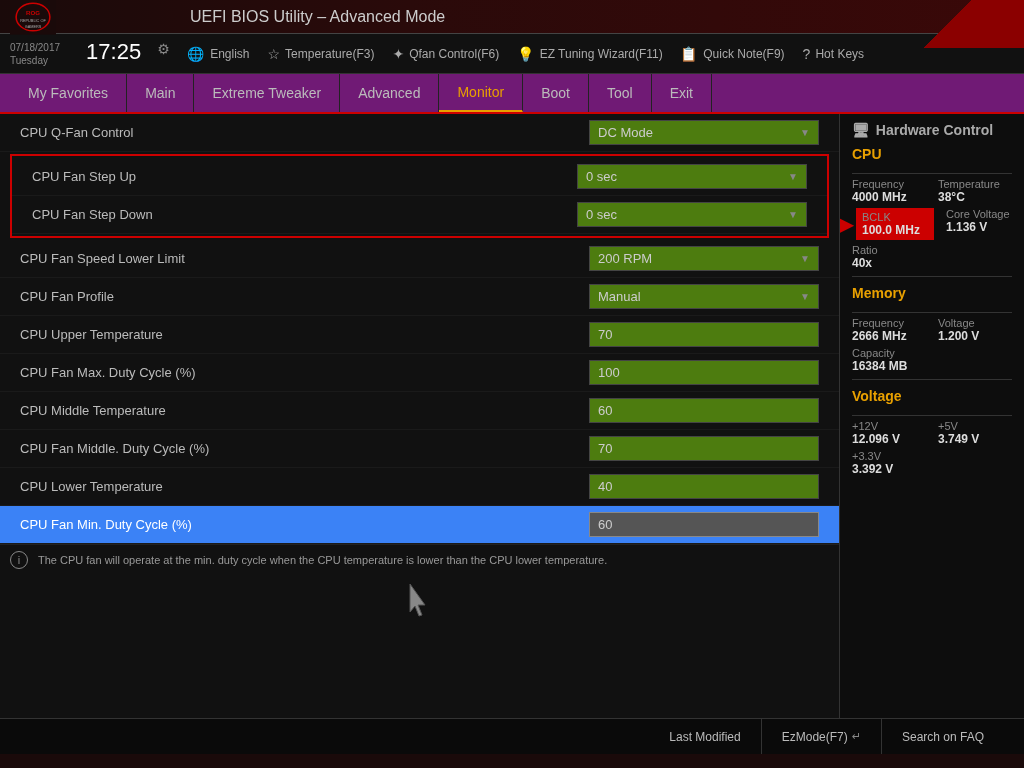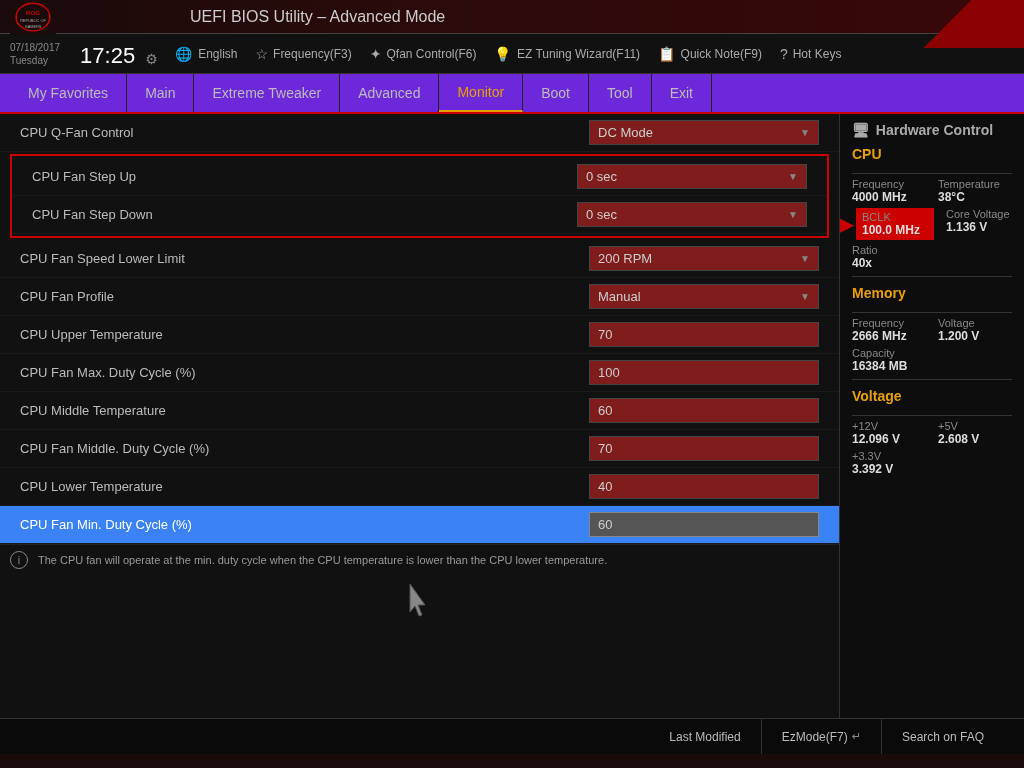--- a/index.html
+++ b/index.html
@@ -67,21 +67,21 @@
     .time-large {
       font-size: 22px;
       color: #fff;
       font-weight: 300;
       line-height: 1;
     }
 
     
     .nav-tabs {
       height: 40px;
-      background: #6d28d9;
+      background: #701a75;
       display: flex;
       align-items: stretch;
       border-bottom: 2px solid #c00;
       padding-left: 10px;
     }
     .nav-tab {
       padding: 0 18px;
       display: flex;
       align-items: center;
       color: #bbb;
@@ -112,21 +112,21 @@
       border-bottom: 1px solid #1a1a1a;
       min-height: 38px;
     }
     .setting-label {
       flex: 1;
       color: #bbb;
       font-size: 13px;
     }
     .setting-value {
       width: 230px;
-      background: #7f1d1d;
+      background: #4d7c0f;
       color: #ccc;
       font-size: 13px;
       padding: 4px 8px;
       border: 1px solid #444;
       position: relative;
       display: flex;
       align-items: center;
       justify-content: space-between;
     }
     .setting-value.dropdown::after {
@@ -258,34 +258,34 @@
       <text x="30" y="20" text-anchor="middle" fill="#c00" font-size="8" font-weight="bold">ROG</text>
       <text x="30" y="30" text-anchor="middle" fill="#aaa" font-size="5">REPUBLIC OF</text>
       <text x="30" y="37" text-anchor="middle" fill="#aaa" font-size="5">GAMERS</text>
     </svg>
   </div>
   <span class="title-text">UEFI BIOS Utility – Advanced Mode</span>
   <div class="top-red-accent"></div>
 </div>
 
 <div class="toolbar">
-  <div style="display:flex;align-items:flex-end;gap:10px">
+  <div style="display:flex;align-items:flex-start;gap:16px">
     <div class="datetime">
       <span style="white-space:pre;font-size:10px;color:#888;line-height:1.3">07/18/2017<br>Tuesday</span>
     </div>
     <span class="time-large">17:25</span>
     <span style="color:#888;font-size:14px;cursor:pointer">⚙</span>
   </div>
   <div class="toolbar-item">
     <span class="icon">🌐</span>
     <span>English</span>
   </div>
   <div class="toolbar-item">
     <span class="icon">☆</span>
-    <span>Frequency(F3)</span>
+    <span>Temperature(F3)</span>
   </div>
   <div class="toolbar-item">
     <span class="icon">✦</span>
     <span>Qfan Control(F6)</span>
   </div>
   <div class="toolbar-item">
     <span class="icon">💡</span>
     <span>EZ Tuning Wizard(F11)</span>
   </div>
   <div class="toolbar-item">
@@ -478,21 +478,21 @@
     <div class="divider"></div>
 
     <div class="section-title">Voltage</div>
     <div class="hw-row">
       <div class="hw-item">
         <div class="hw-item-label">+12V</div>
         <div class="hw-item-value">12.096 V</div>
       </div>
       <div class="hw-item">
         <div class="hw-item-label">+5V</div>
-        <div class="hw-item-value">2.608 V</div>
+        <div class="hw-item-value">3.749 V</div>
       </div>
     </div>
     <div class="hw-single">
       <div class="hw-item-label">+3.3V</div>
       <div class="hw-item-value">3.392 V</div>
     </div>
 
   </div>
 </div>
 

